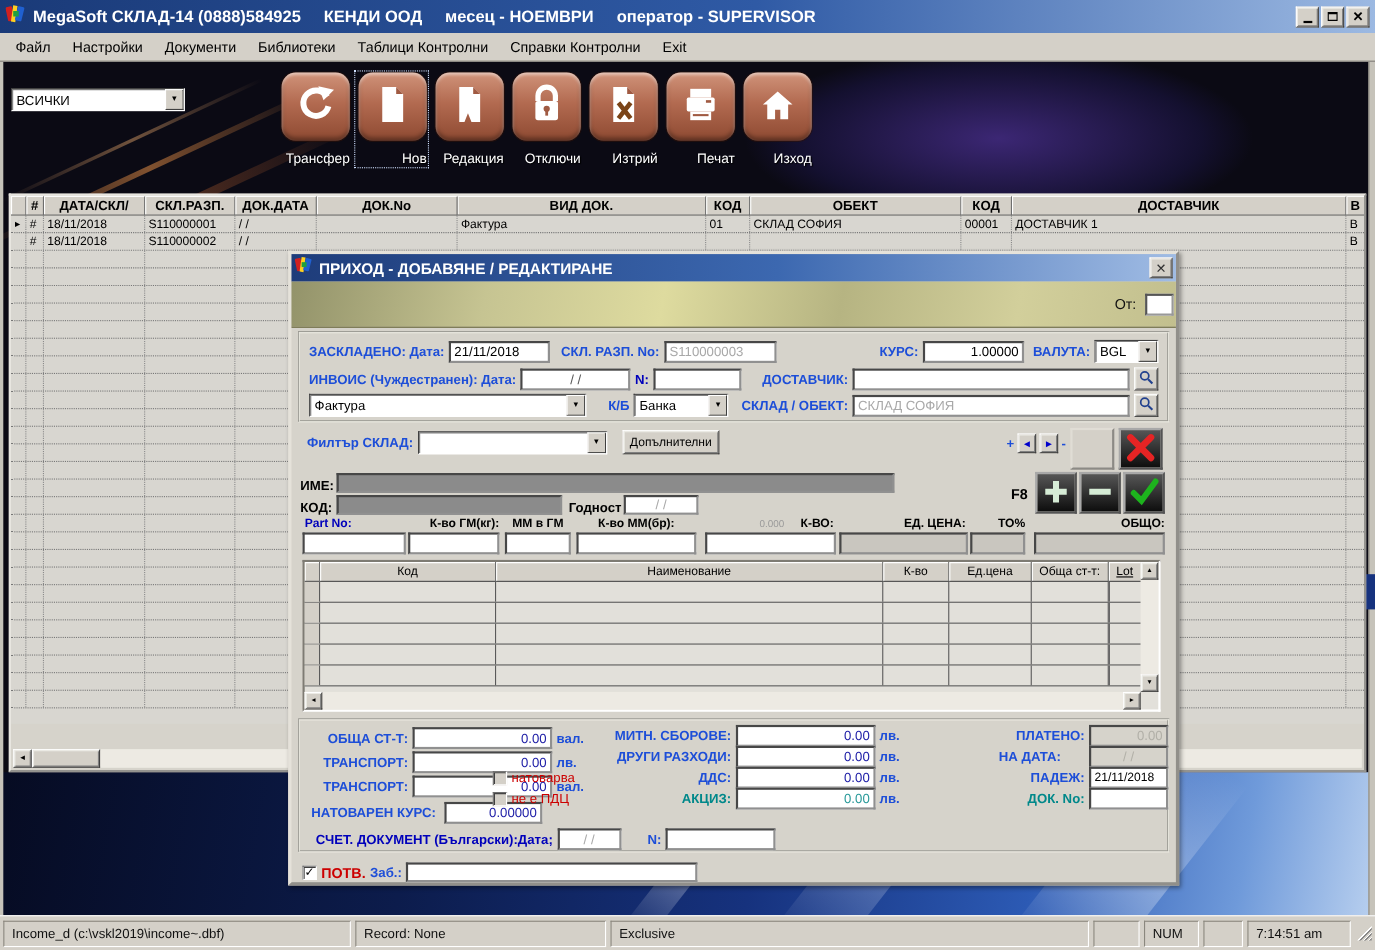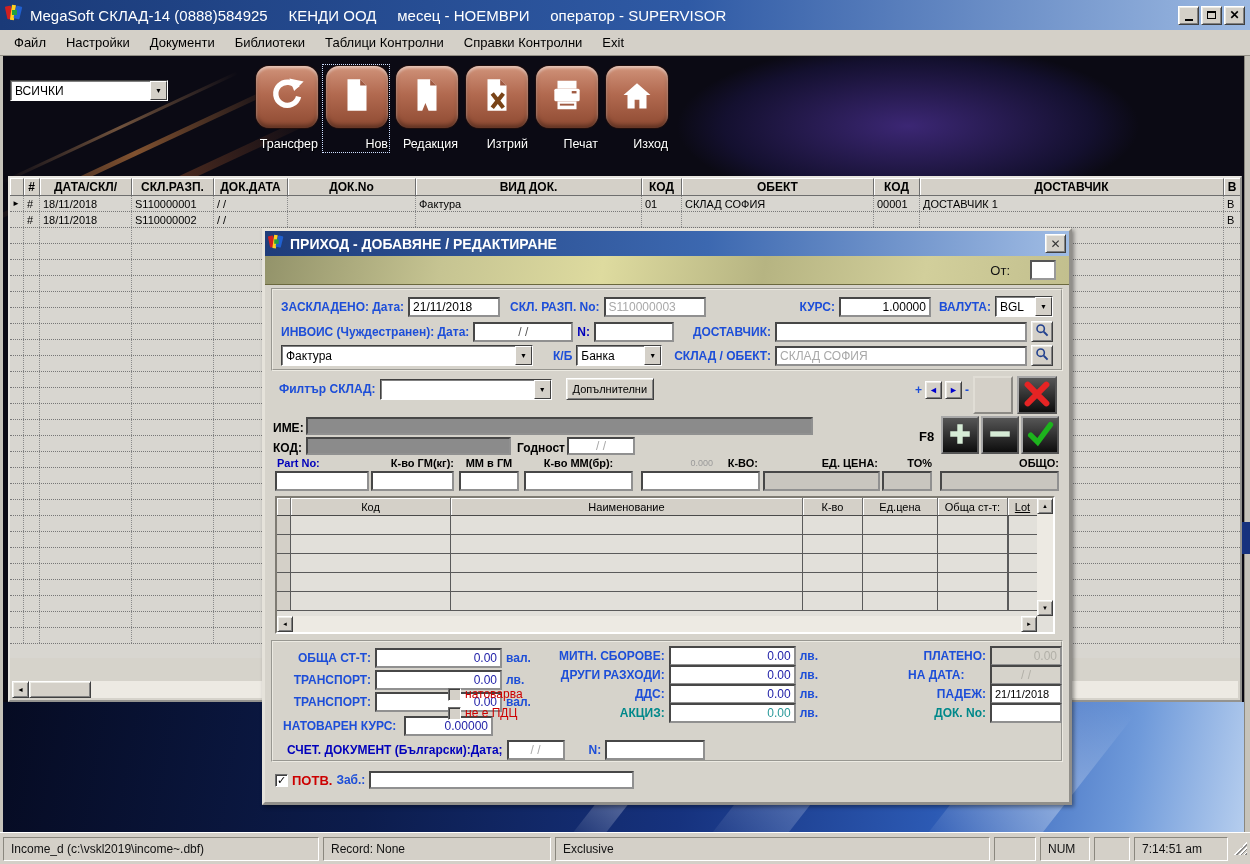--- a/index.html
+++ b/index.html
@@ -4,21 +4,21 @@
 <style>
 *{box-sizing:border-box;margin:0;padding:0}
 html,body{background:#555}
 .screen{position:relative;width:1250px;height:864px;overflow:hidden;
   font-family:"Liberation Sans",sans-serif;background:#0b0a14}
 
 
 .titlebar{position:absolute;left:0;top:0;width:100%;height:30px;z-index:50;
   background:linear-gradient(to right,#1a3a78,#2f5aa5 55%,#9cb9e2);
   display:flex;align-items:center;gap:7px;padding:0 5px}
-.titlebar .ttext{color:#fff;font-weight:normal;font-size:15px;white-space:pre}
+.titlebar .ttext{color:#fff;font-weight:bold;font-size:15px;white-space:pre}
 .winbtns{margin-left:auto;display:flex;gap:2px}
 .wbtn{width:21px;height:19px;background:#d4d0c8;border:1px solid;border-color:#fff #404040 #404040 #fff;
   box-shadow:inset 1px 1px 0 #ecebe5,inset -1px -1px 0 #808080;
   display:flex;align-items:center;justify-content:center}
 .min-glyph{width:8px;height:2px;background:#000;margin-top:9px}
 .max-glyph{width:9px;height:8px;border:1px solid #000;border-top-width:2px}
 .x-glyph{font-size:12px;font-weight:bold;color:#000;line-height:1}
 
 
 .menubar{position:absolute;left:0;top:30px;width:100%;height:26px;background:#d4d0c8;z-index:45;
@@ -82,23 +82,23 @@
 
 
 .dlg{position:absolute;left:262px;top:172px;width:810px;height:577px;z-index:30;
   background:#d6d3cb;border:3px outset #e5e2da;box-shadow:2px 2px 4px rgba(0,0,0,.4)}
 .dtitle{height:25px;background:linear-gradient(to right,#1e3c7a,#3c68b0 55%,#a0bce4);
   display:flex;align-items:center;gap:6px;padding:0 3px}
 .dtitle .tt{color:#fff;font-weight:bold;font-size:14px}
 .dclose{margin-left:auto;width:21px;height:19px;background:#d4d0c8;border:1px solid;
   border-color:#fff #404040 #404040 #fff;box-shadow:inset 1px 1px 0 #ecebe5,inset -1px -1px 0 #808080;
   display:flex;align-items:center;justify-content:center;font-size:12px;color:#333}
-.banner{height:29px;border-bottom:1px solid #6a683e;
+.banner{height:42px;border-bottom:1px solid #6a683e;
   background:linear-gradient(100deg,#93936a 0%,#c6c492 22%,#dedb9f 42%,#b6b482 62%,#d2cf9b 82%,#c2bf8e 100%);
-  display:flex;align-items:center;justify-content:flex-end;gap:20px;padding-right:13px}
+  display:flex;align-items:center;justify-content:flex-end;gap:8px;padding-right:2px}
 .banner .ot{font-size:13px;color:#111}
 .otbox{width:26px;height:20px;background:#fff;border:2px solid;border-color:#555 #999 #999 #555}
 .dbody{position:relative;height:517px;font-size:12px}
 
 .grp{position:absolute;border:2px groove #eceae2}
 .bl{font-weight:bold;font-size:12px;color:#1d4ed8;white-space:nowrap}
 .blue{color:#0000bb}.red{color:#cc0000}.teal{color:#00888a}
 .ti{height:20px;background:#fff;border:2px solid;border-color:#474747 #909090 #909090 #474747;
   font-size:12px;color:#000;display:flex;align-items:center;padding:0 3px;white-space:nowrap;overflow:hidden}
 .rt{justify-content:flex-end}
@@ -243,20 +243,33 @@
       <div class="tbtn">
         <span class="ic">
             <span>
           <svg width="38" height="38" viewBox="0 0 24 24">
                 <path d="M6 2h8l4 4v16h-5l-2-5-2 5H6z" fill="#fff"></path>
                 <path d="M14 2v4h4z" fill="#a05a42"></path>
               </svg>
         </span>
           </span>
         <span class="lb">Редакция</span>
+      </div>
+      <div class="tbtn">
+        <span class="ic">
+            <span>
+          <svg width="38" height="38" viewBox="0 0 24 24">
+                <path d="M7 10V7a5 5 0 0 1 10 0v3" fill="none" stroke="#fff" stroke-width="3"></path>
+                <rect x="5.5" y="10" width="13" height="11" rx="1.5" fill="#fff"></rect>
+                <circle cx="12" cy="14.5" r="1.8" fill="#a05a42"></circle>
+                <rect x="11.2" y="15" width="1.6" height="3.4" fill="#a05a42"></rect>
+              </svg>
+        </span>
+          </span>
+        <span class="lb">Отключи</span>
       </div>
       <div class="tbtn">
         <span class="ic">
             <span>
           <svg width="38" height="38" viewBox="0 0 24 24">
                 <path d="M6 2h8l4 4v16H6z" fill="#fff"></path>
                 <path d="M14 2v4h4z" fill="#a05a42"></path>
                 <path d="M9 11l7 9M16 11l-7 9" stroke="#7a4418" stroke-width="2.6"></path>
               </svg>
         </span>

